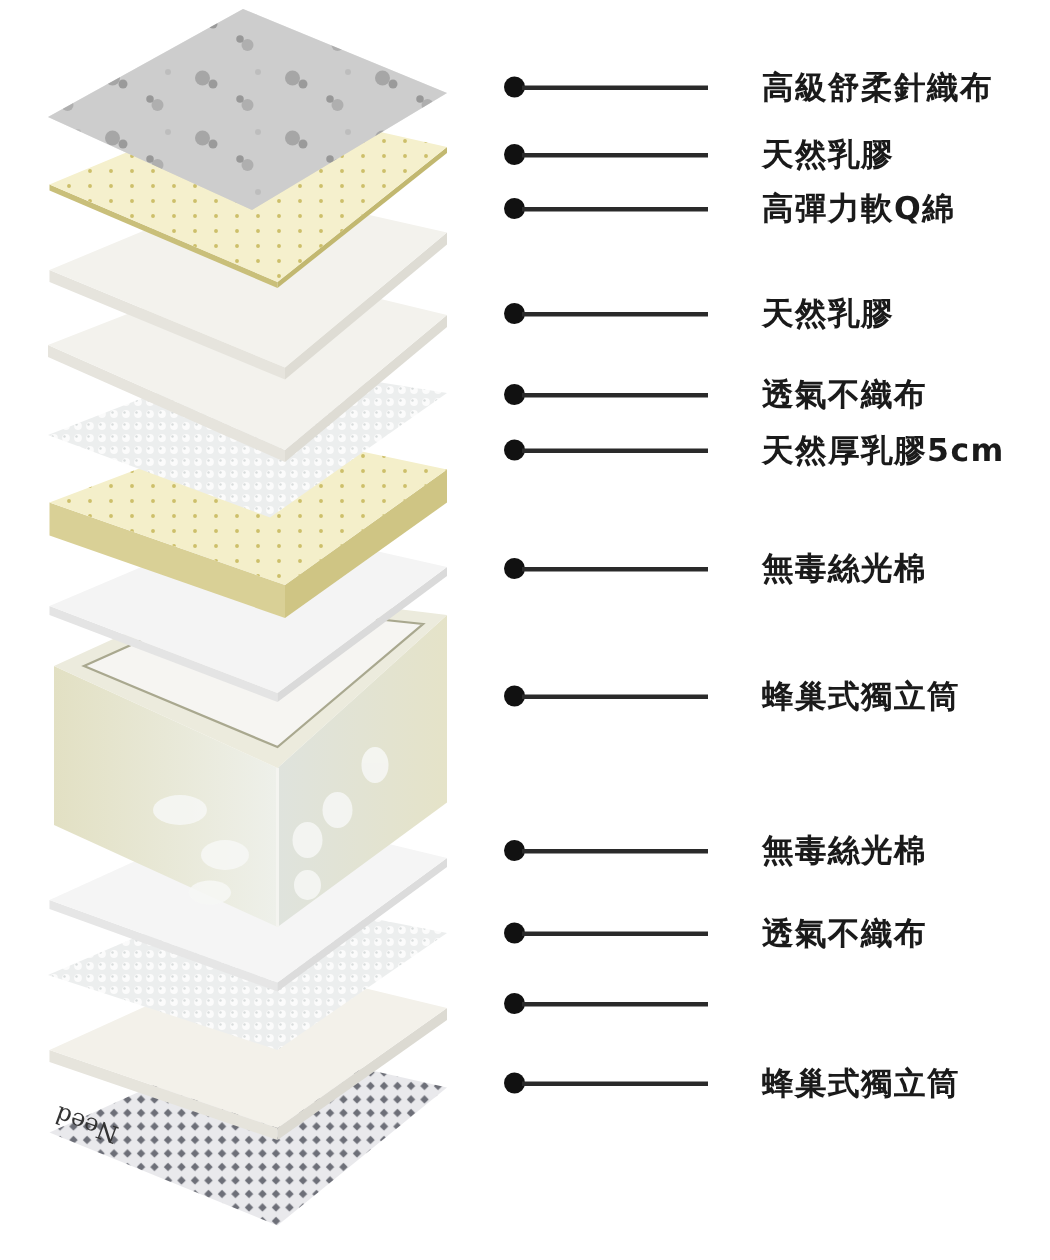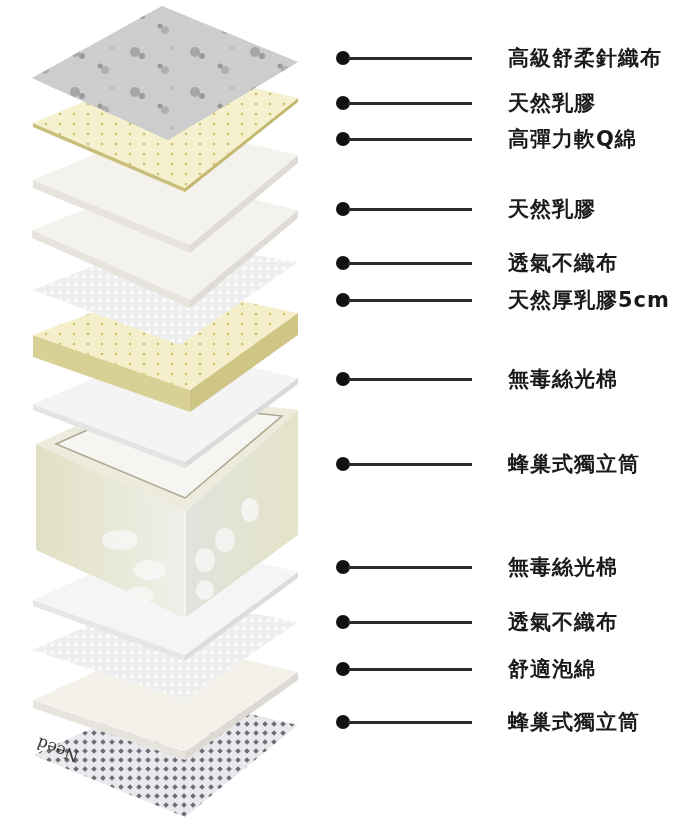--- a/index.html
+++ b/index.html
@@ -173,20 +173,19 @@
     <span class="text">無毒絲光棉</span>
   </div>
   <div class="label-row" style="top:607px">
     <span class="dot"></span>
     <span class="line"></span>
     <span class="text">透氣不織布</span>
   </div>
   <div class="label-row" style="top:654px">
     <span class="dot"></span>
     <span class="line"></span>
-    <span class="text">舒適泡綿</span>
   </div>
   <div class="label-row" style="top:707px">
     <span class="dot"></span>
     <span class="line"></span>
     <span class="text">蜂巢式獨立筒</span>
   </div>
 </div>
 
 </body></html>

